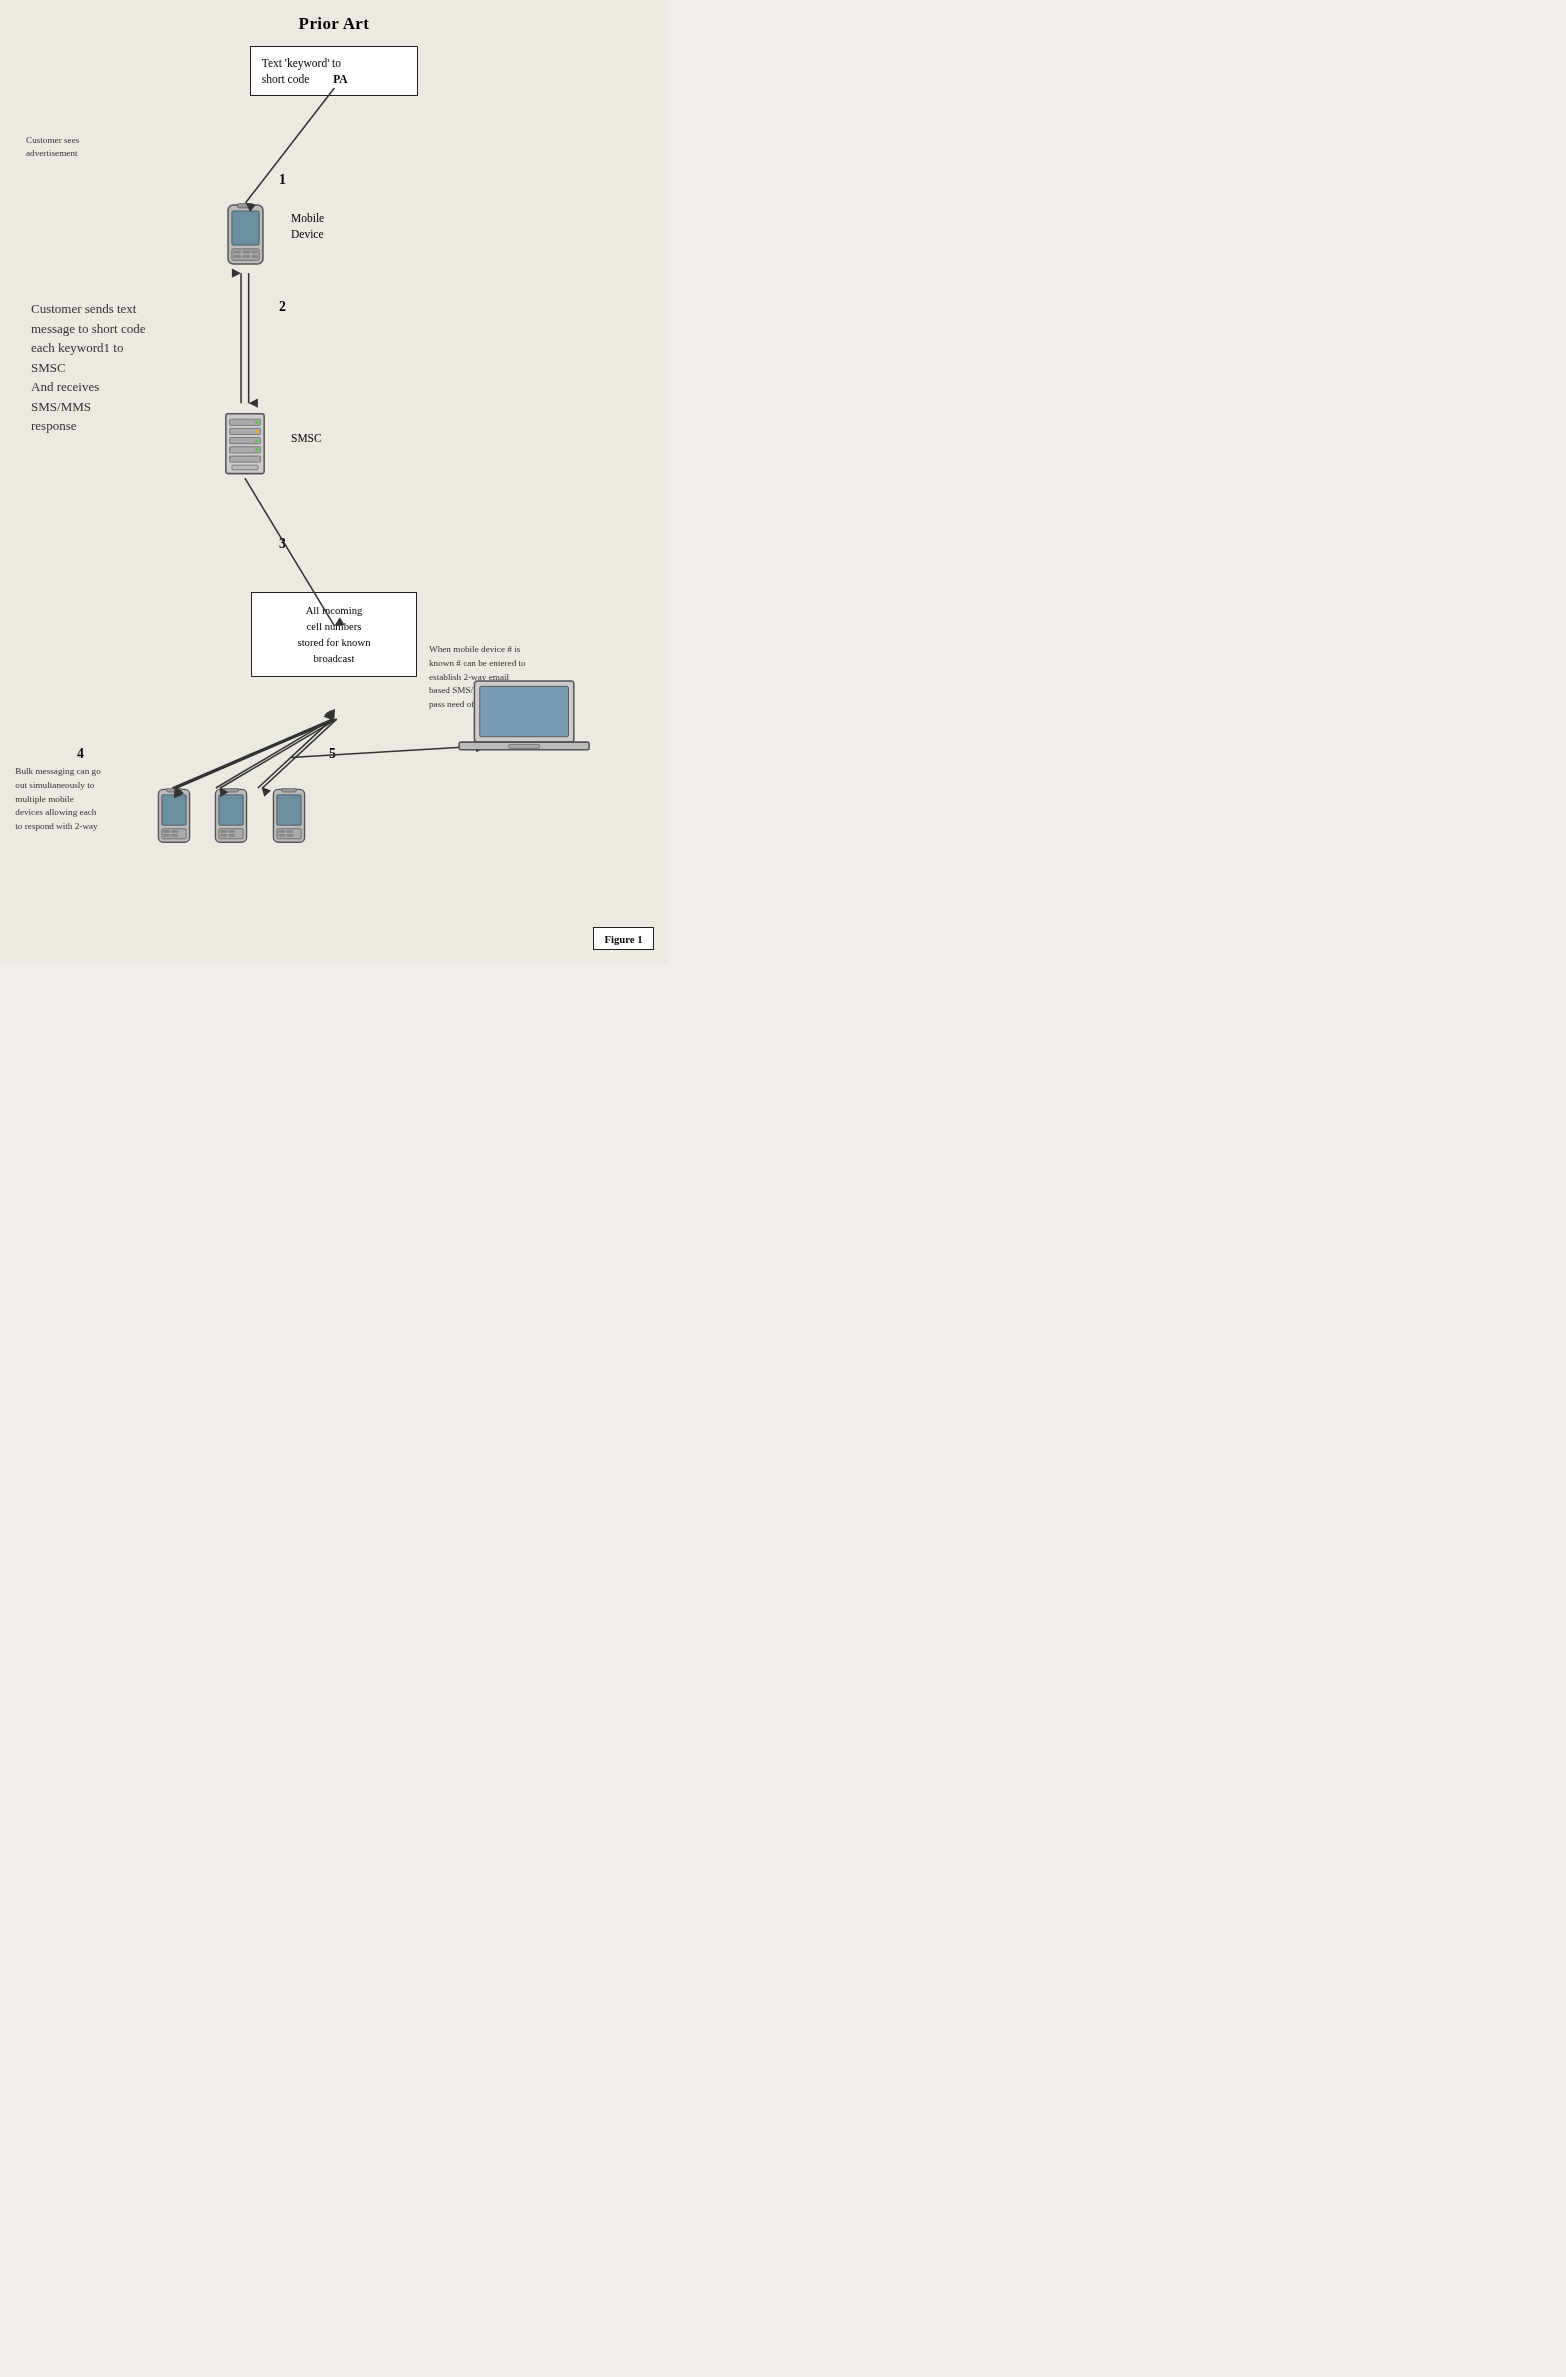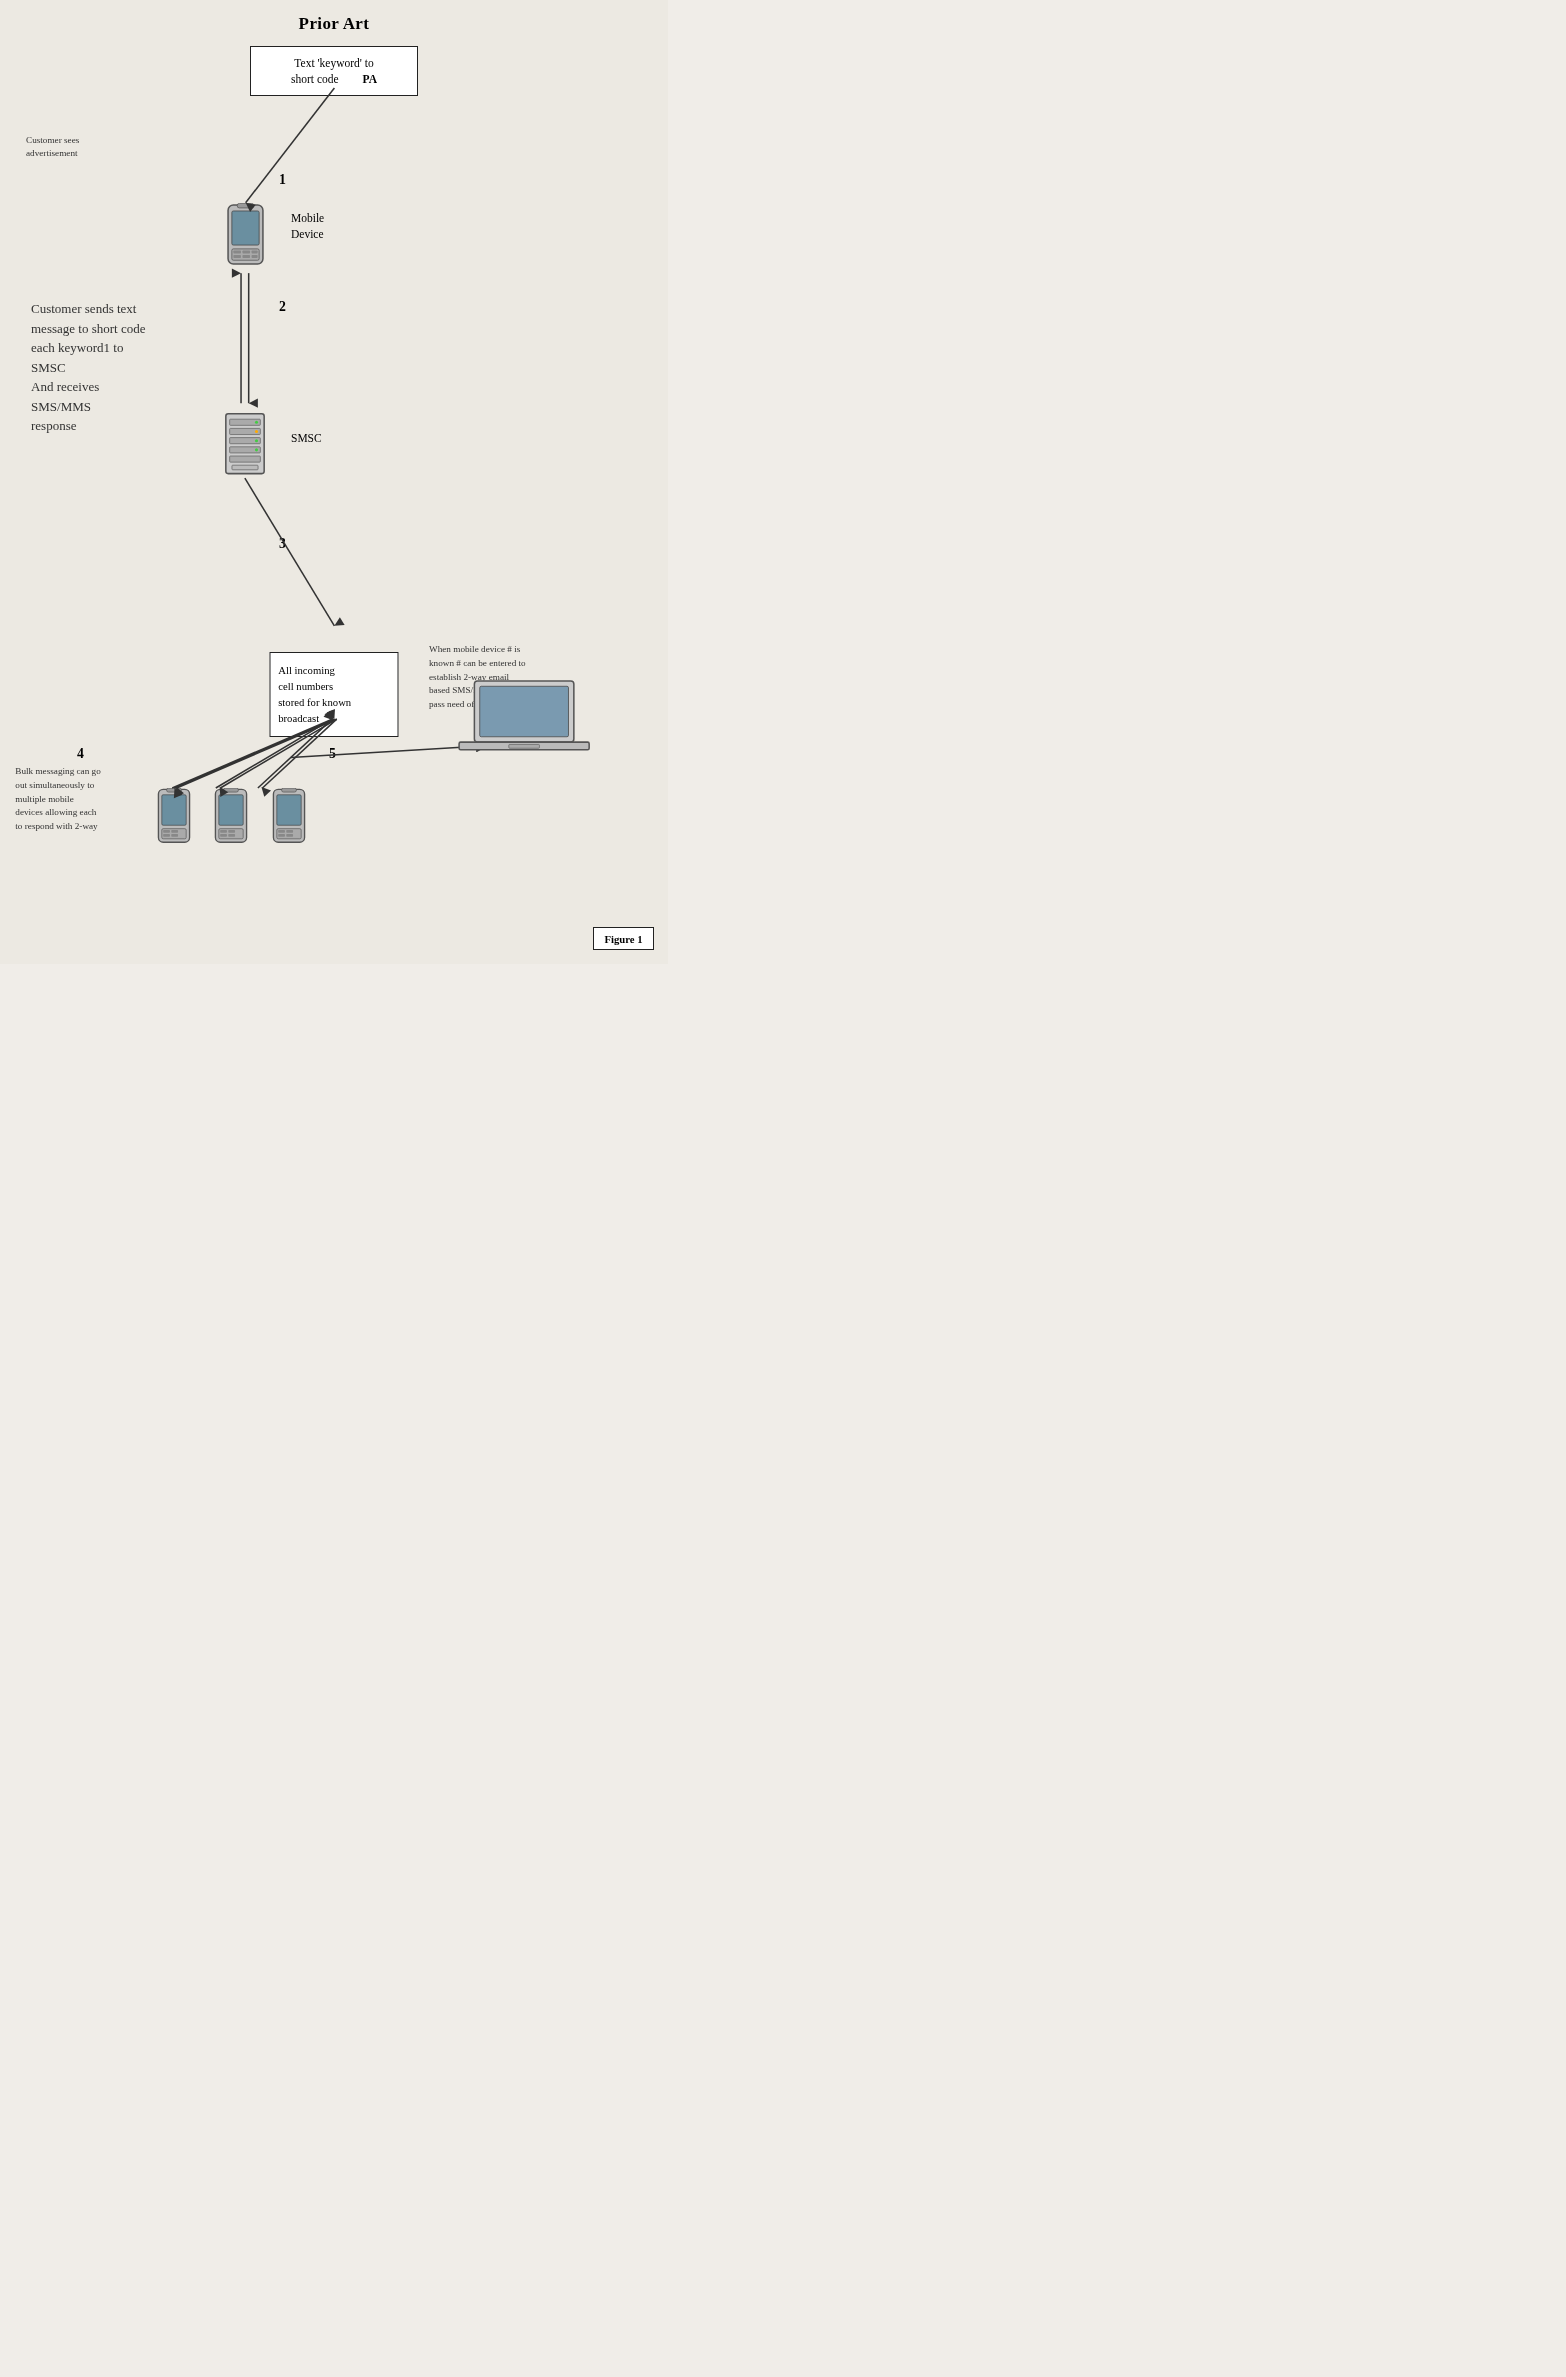--- a/index.html
+++ b/index.html
@@ -28,21 +28,20 @@
     
     .top-box {
       position: absolute;
       top: 46px;
       left: 50%;
       transform: translateX(-50%);
       border: 1.5px solid #222;
       background: #fff;
       width: 168px;
       padding: 7.7px 10.7px;
-      text-align: center;
       font-size: 11.5px;
       line-height: 1.4;
     }
     .pa-badge {
       font-weight: bold;
       font-size: 11.5px;
       margin-left: 21px;
     }
     
     .ann-customer-sees {
@@ -125,28 +124,28 @@
     .step3-num {
       position: absolute;
       top: 536px;
       left: 279px;
       font-size: 13.8px;
       font-weight: bold;
     }
     
     .storage-box {
       position: absolute;
-      top: 652px;
+      top: 592px;
       left: 50%;
       transform: translateX(-50%);
       border: 1.5px solid #222;
       background: #fff;
-      width: 129px;
+      width: 166px;
       padding: 9.2px 7.7px;
-      text-align: left;
+      text-align: center;
       font-size: 10.7px;
       line-height: 1.5;
     }
     
     .step4-num {
       position: absolute;
       top: 746px;
       left: 77px;
       font-size: 13.8px;
       font-weight: bold;

